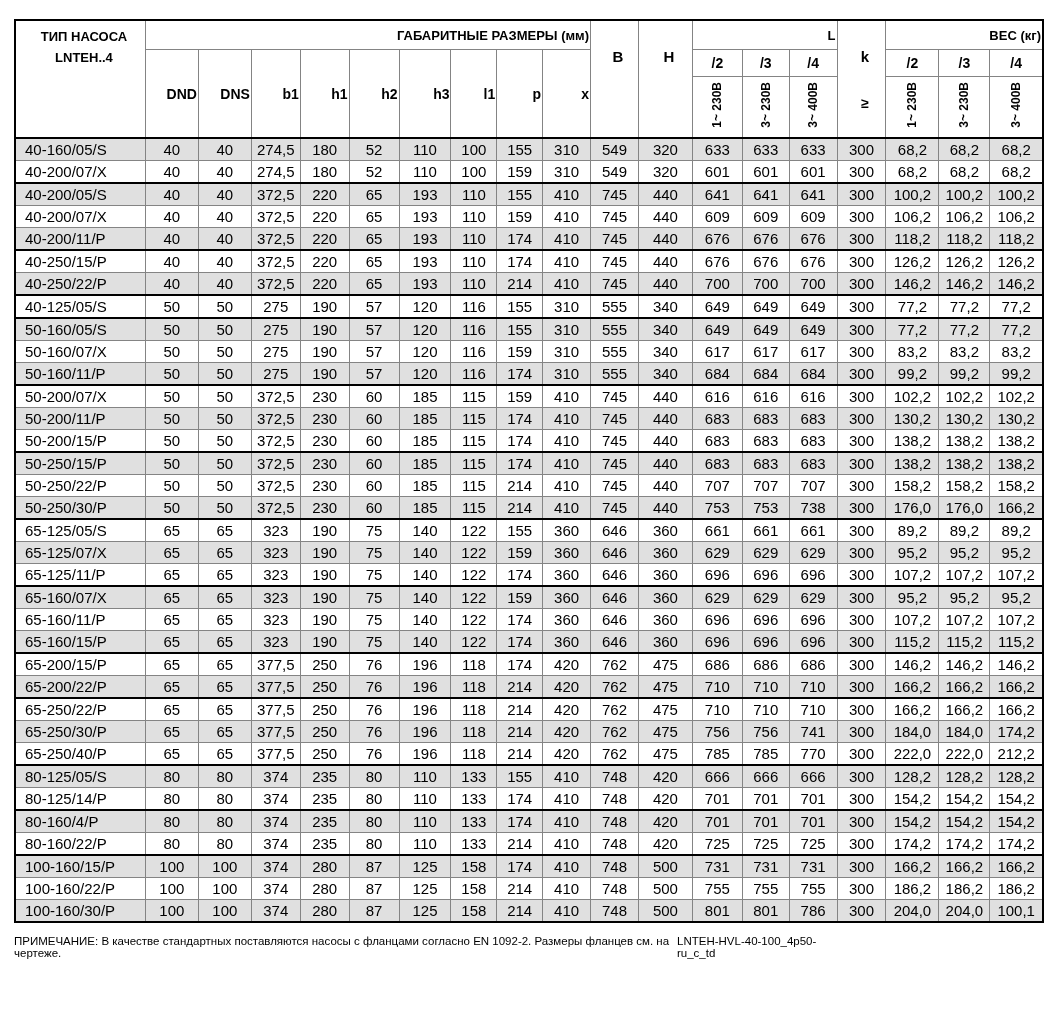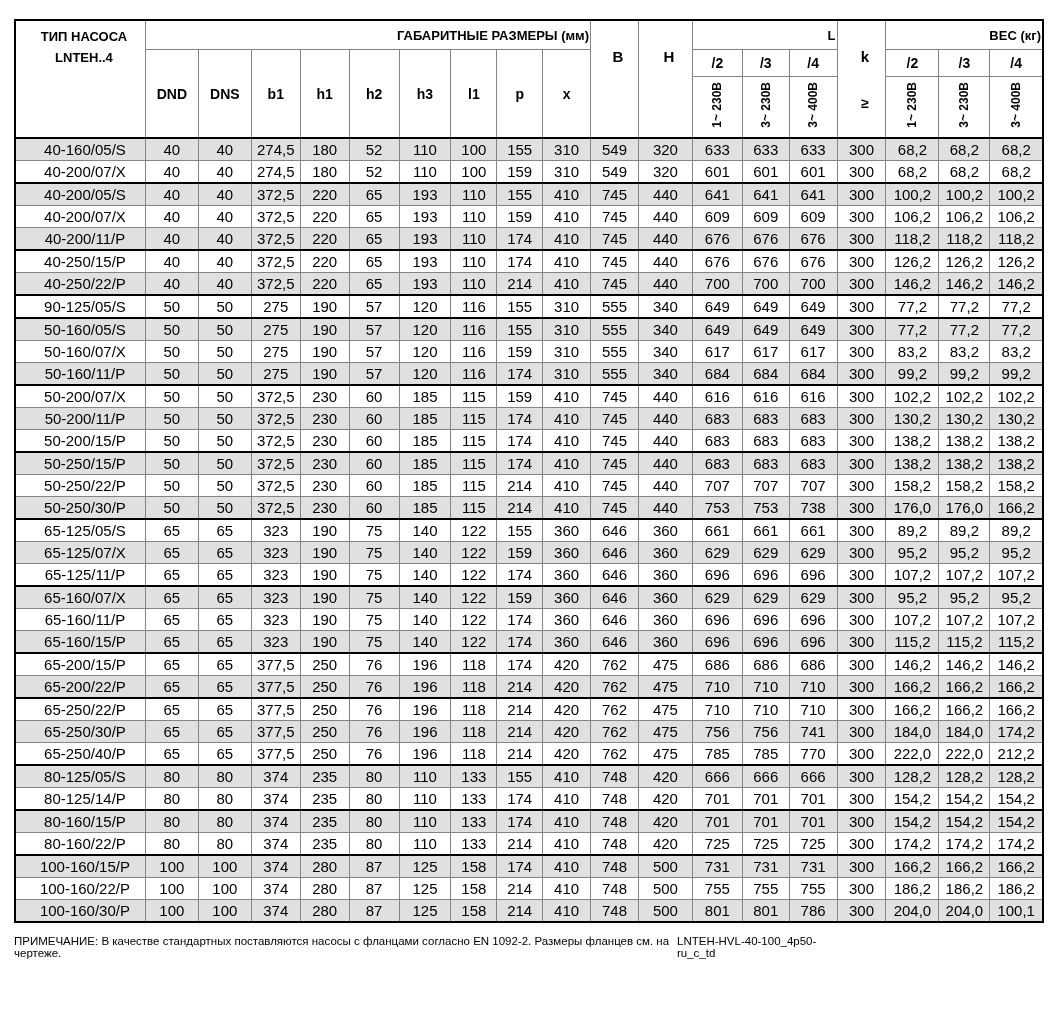--- a/index.html
+++ b/index.html
@@ -11,32 +11,32 @@
   table { border-collapse:collapse; table-layout:fixed; width:1030px; border:2px solid #000; }
   th, td { border:1px solid #848484; overflow:hidden; white-space:nowrap; }
 
   thead th { font-weight:bold; background:#fff; }
   .hr1 th { height:26px; font-size:13px;padding-left:8px; }
   .hr2 th { height:24px; font-size:14px; }
   .hr3 th { height:58px; vertical-align:middle; }
   .type-th { vertical-align:top; padding-top:5px; font-size:13px; line-height:21px; text-align:center; }
   .dims-th, .grp-th { text-align:right; font-size:13px; }
   .grp-th { font-size:15px; }
-  .dim-th { font-size:14px; text-align:center; vertical-align:middle; }
+  .dim-th { font-size:14px; text-align:right; vertical-align:middle; }
   .var-th { text-align:center; font-size:14px; }
   .bh-th { vertical-align:top; text-align:center; }
   .bh-th .toppad { padding-top:26px; font-size:15px; }
   .k-th { vertical-align:top; text-align:center; }
   .k-th .kk { padding-top:26px; font-size:15px; }
   .k-th .ksub { padding-top:30px; font-size:14px; }
   .rot { writing-mode:vertical-rl; transform:rotate(180deg); font-size:12px; display:inline-block; }
   .volt-th { text-align:center; }
 
   tbody td { height:21px; font-size:15px; text-align:center; padding:0; }
-  tbody td.model { text-align:center; padding-left:9px; }
+  tbody td.model { text-align:left; padding-left:9px; }
   tbody tr.alt td { background:var(--row-alt, #e0e0e0); }
   tbody tr.group-end td { border-bottom:2px solid #000; }
   tbody tr:first-child td { border-top:2px solid #000; }
 
   .footer { width:830px; display:flex; justify-content:space-between;
     margin-top:12px; font-size:11.5px; }
 </style>
 </head>
 <body>
 
@@ -254,21 +254,21 @@
           <td>440</td>
           <td>700</td>
           <td>700</td>
           <td>700</td>
           <td>300</td>
           <td>146,2</td>
           <td>146,2</td>
           <td>146,2</td>
         </tr>
         <tr class="group-end">
-          <td class="model">90-125/05/S</td>
+          <td class="model">40-125/05/S</td>
           <td>50</td>
           <td>50</td>
           <td>275</td>
           <td>190</td>
           <td>57</td>
           <td>120</td>
           <td>116</td>
           <td>155</td>
           <td>310</td>
           <td>555</td>
@@ -737,21 +737,21 @@
           <td>420</td>
           <td>701</td>
           <td>701</td>
           <td>701</td>
           <td>300</td>
           <td>154,2</td>
           <td>154,2</td>
           <td>154,2</td>
         </tr>
         <tr class="alt">
-          <td class="model">80-160/15/P</td>
+          <td class="model">80-160/4/P</td>
           <td>80</td>
           <td>80</td>
           <td>374</td>
           <td>235</td>
           <td>80</td>
           <td>110</td>
           <td>133</td>
           <td>174</td>
           <td>410</td>
           <td>748</td>

